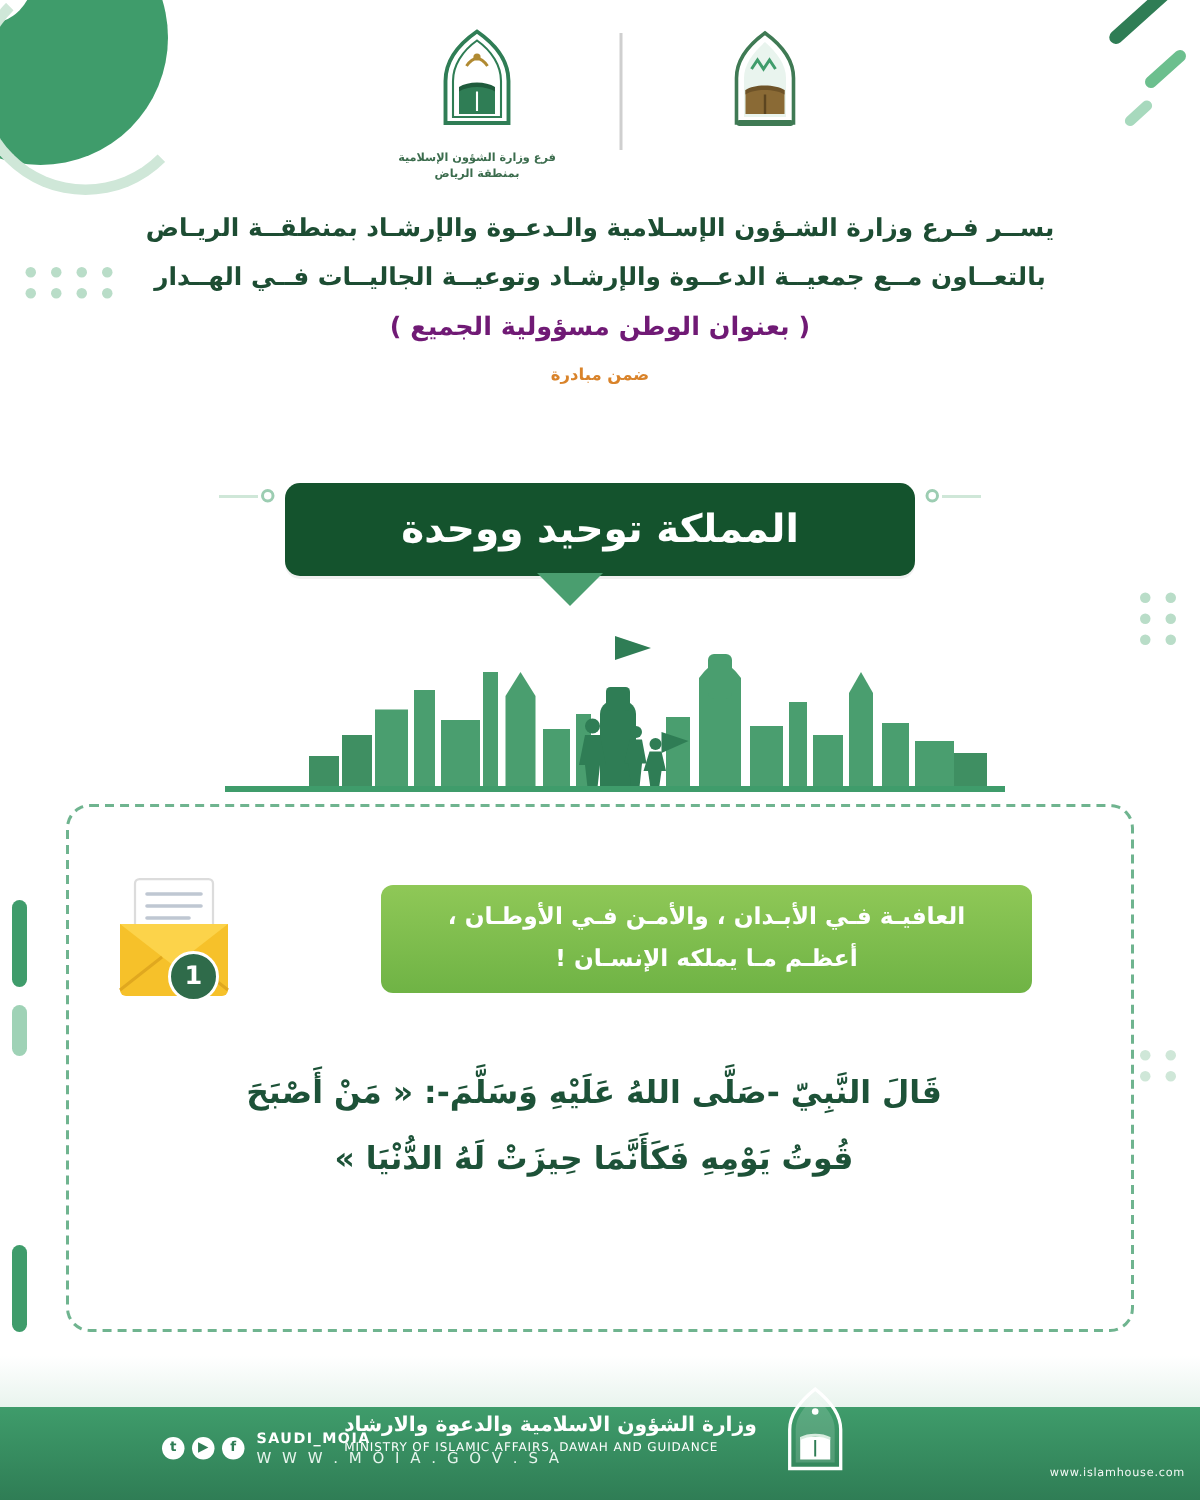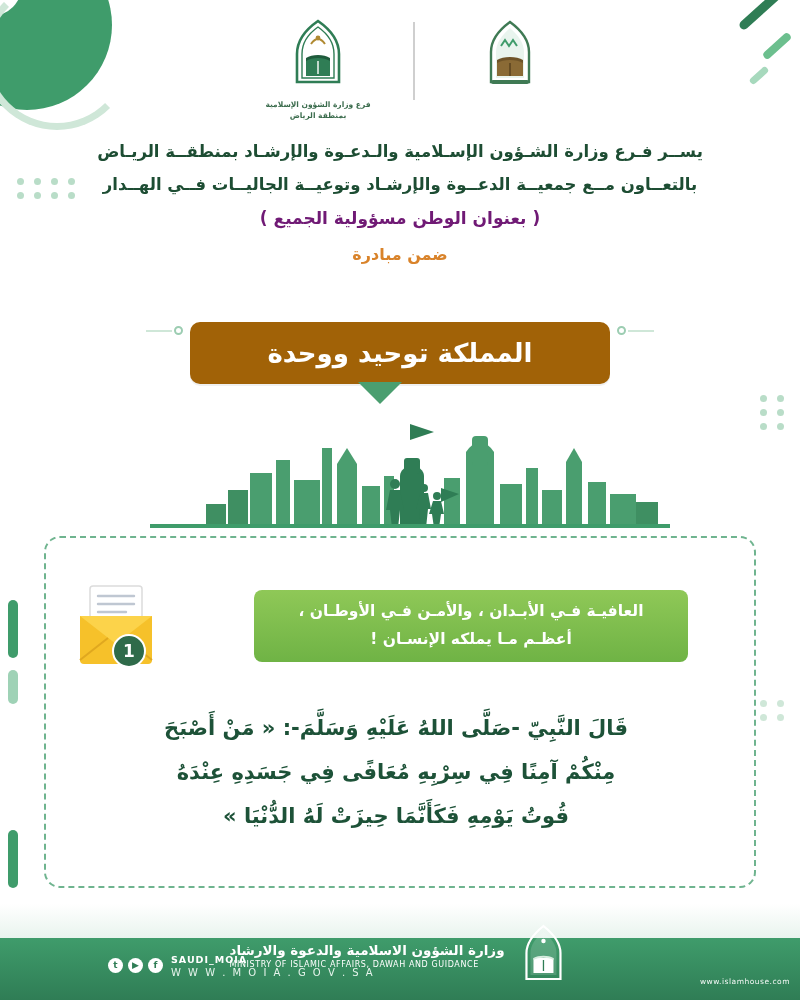--- a/index.html
+++ b/index.html
@@ -103,31 +103,31 @@
     color: #1d4d33;
     font-weight: bold;
     font-size: 16.5px;
     line-height: 2.0;
     letter-spacing: 0.5px;
   }
   .intro .l3 { font-size: 16.5px; }
   .highlight-series { color: #3f9c6b; }
   .intro .l4 { font-size: 17px; color: #701a75; }
   .intro .l5 {
-    color: #d9832a; font-size: 16px; margin-top: 4px; display: block;
+    color: #d9832a; font-size: 11px; margin-top: 4px; display: block;
   }
 
   
   .banner-wrap {
     position: absolute; left: 190px; top: 322px; width: 420px; height: 92px;
   }
   .banner {
     position: relative;
     width: 420px; height: 62px;
-    background: #a16207;
+    background: #14532d;
     border-radius: 10px;
     display: flex; align-items: center; justify-content: center;
     box-shadow: 0 2px 0 rgba(0,0,0,0.06);
   }
   .banner-text {
     color: #ffffff; font-size: 26px; font-weight: bold; letter-spacing: 1px;
   }
   .banner-tail {
     position: absolute; left: 168px; bottom: -20px;
     width: 0; height: 0;
@@ -372,21 +372,20 @@
         </g>
         <path d="M12 34 h72 v44 a4 4 0 0 1 -4 4 H16 a4 4 0 0 1 -4 -4 z" fill="#f6c12a"></path>
         <path d="M12 34 L48 62 L84 34 z" fill="#fcd34a"></path>
         <path d="M12 78 L40 56 M84 78 L56 56" stroke="#e0a81f" stroke-width="2" fill="none"></path>
       </svg>
       <div class="badge-num">1</div>
     </div>
 
     <div class="hadith">
       <div>قَالَ النَّبِيّ -صَلَّى اللهُ عَلَيْهِ وَسَلَّمَ-: « مَنْ أَصْبَحَ</div>
-      <div>مِنْكُمْ آمِنًا فِي سِرْبِهِ مُعَافًى فِي جَسَدِهِ عِنْدَهُ</div>
       <div>قُوتُ يَوْمِهِ فَكَأَنَّمَا حِيزَتْ لَهُ الدُّنْيَا »</div>
     </div>
   </div>
 
   <div class="footer">
     <div class="footer-band"></div>
 
     <div class="social">
       <div class="icons">
         <span>t</span>

